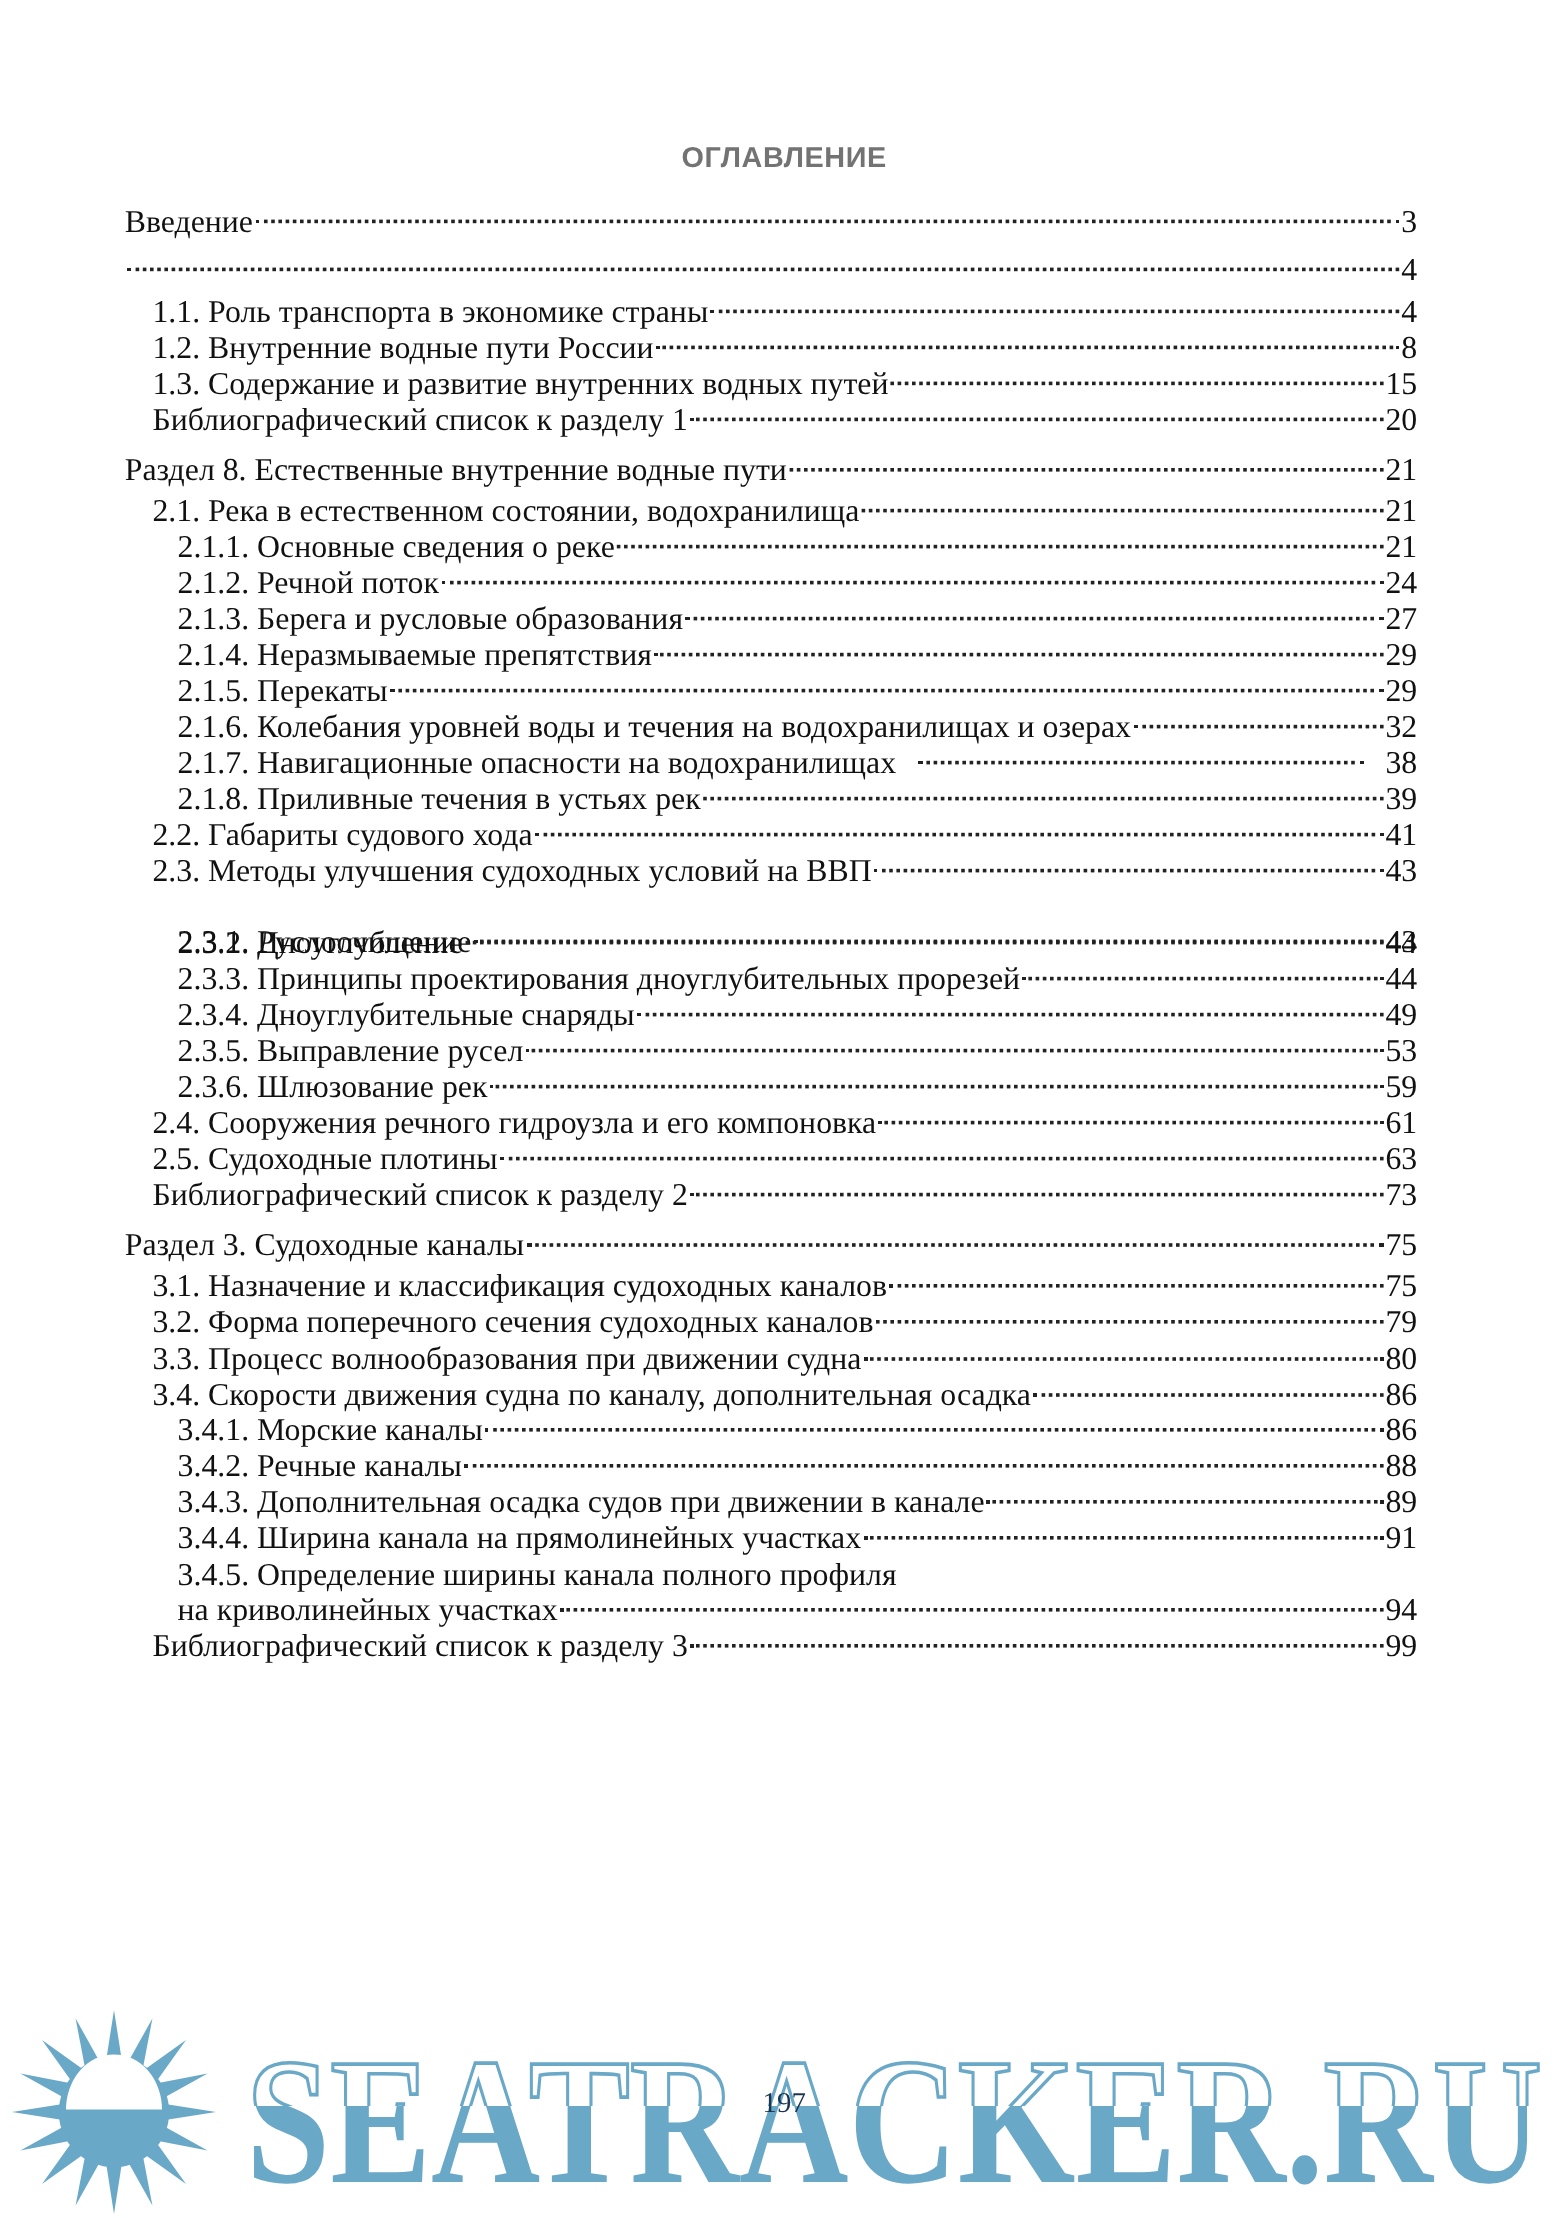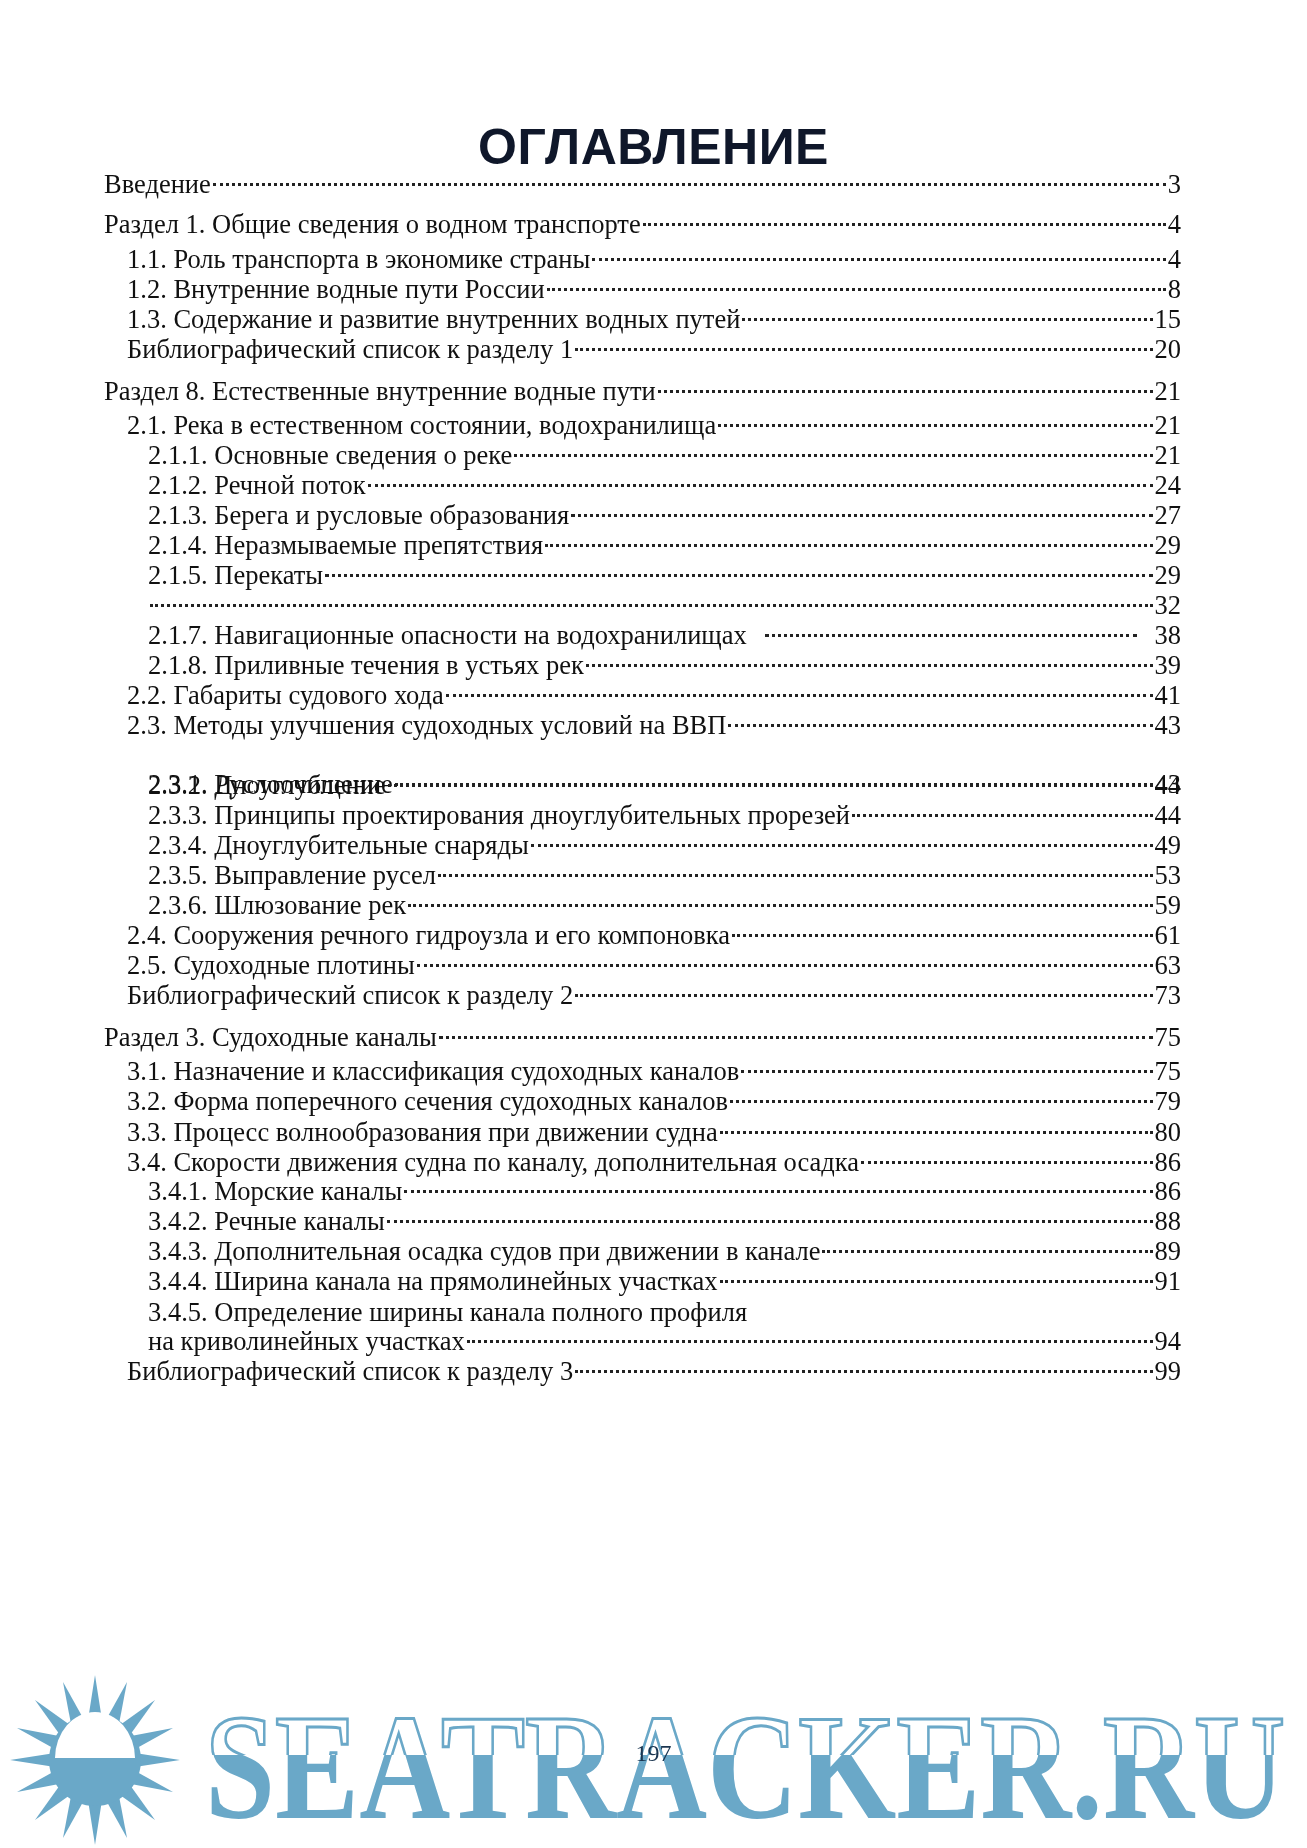--- a/index.html
+++ b/index.html
@@ -3,21 +3,21 @@
 <meta charset="utf-8">
 <style>
   html, body { margin:0; padding:0; }
   body {
     width:1307px; height:1848px; background:#ffffff; position:relative; overflow:hidden;
     font-family: "Liberation Serif", "DejaVu Serif", serif; color:#111;
   }
   .title {
     position:absolute; top:118px; left:0; width:1307px; text-align:center;
     font-family:"Liberation Sans", "DejaVu Sans", sans-serif; font-weight:bold;
-    font-size:50px; letter-spacing:0.5px; color:#0f172a;
+    font-size:24px; letter-spacing:0.5px; color:#737373;
   }
   .toc { position:absolute; left:0; top:0; width:1307px; }
   .row {
     position:absolute; display:flex; align-items:baseline; font-size:26.5px; line-height:32px;
     right:126px; white-space:nowrap;
   }
   .row.l0 { left:104px; font-weight:normal; }
   .row.l1 { left:127px; }
   .row.l2 { left:148px; }
   .row .lbl { flex:0 0 auto; }
@@ -40,21 +40,20 @@
 
 <div class="title">ОГЛАВЛЕНИЕ</div>
 
 <div class="toc" id="toc">
     <div class="row l0" style="top: 168px;">
       <span class="lbl">Введение</span>
       <span class="dots"></span>
       <span class="pg">3</span>
     </div>
     <div class="row l0" style="top: 208px;">
-      <span class="lbl">Раздел 1. Общие сведения о водном транспорте</span>
       <span class="dots"></span>
       <span class="pg">4</span>
     </div>
     <div class="row l1" style="top: 243px;">
       <span class="lbl">1.1. Роль транспорта в экономике страны</span>
       <span class="dots"></span>
       <span class="pg">4</span>
     </div>
     <div class="row l1" style="top: 273px;">
       <span class="lbl">1.2. Внутренние водные пути России</span>
@@ -100,20 +99,21 @@
       <span class="lbl">2.1.4. Неразмываемые препятствия</span>
       <span class="dots"></span>
       <span class="pg">29</span>
     </div>
     <div class="row l2" style="top: 559px;">
       <span class="lbl">2.1.5. Перекаты</span>
       <span class="dots"></span>
       <span class="pg">29</span>
     </div>
     <div class="row l2" style="top: 589px;">
+      <span class="lbl">2.1.6. Колебания уровней воды и течения на водохранилищах и озерах</span>
       <span class="dots"></span>
       <span class="pg">32</span>
     </div>
     <div class="row l2" style="top: 619px; gap: 16px;">
       <span class="lbl">2.1.7. Навигационные опасности на водохранилищах</span>
       <span class="dots"></span>
       <span class="pg">38</span>
     </div>
     <div class="row l2" style="top: 649px;">
       <span class="lbl">2.1.8. Приливные течения в устьях рек</span>

